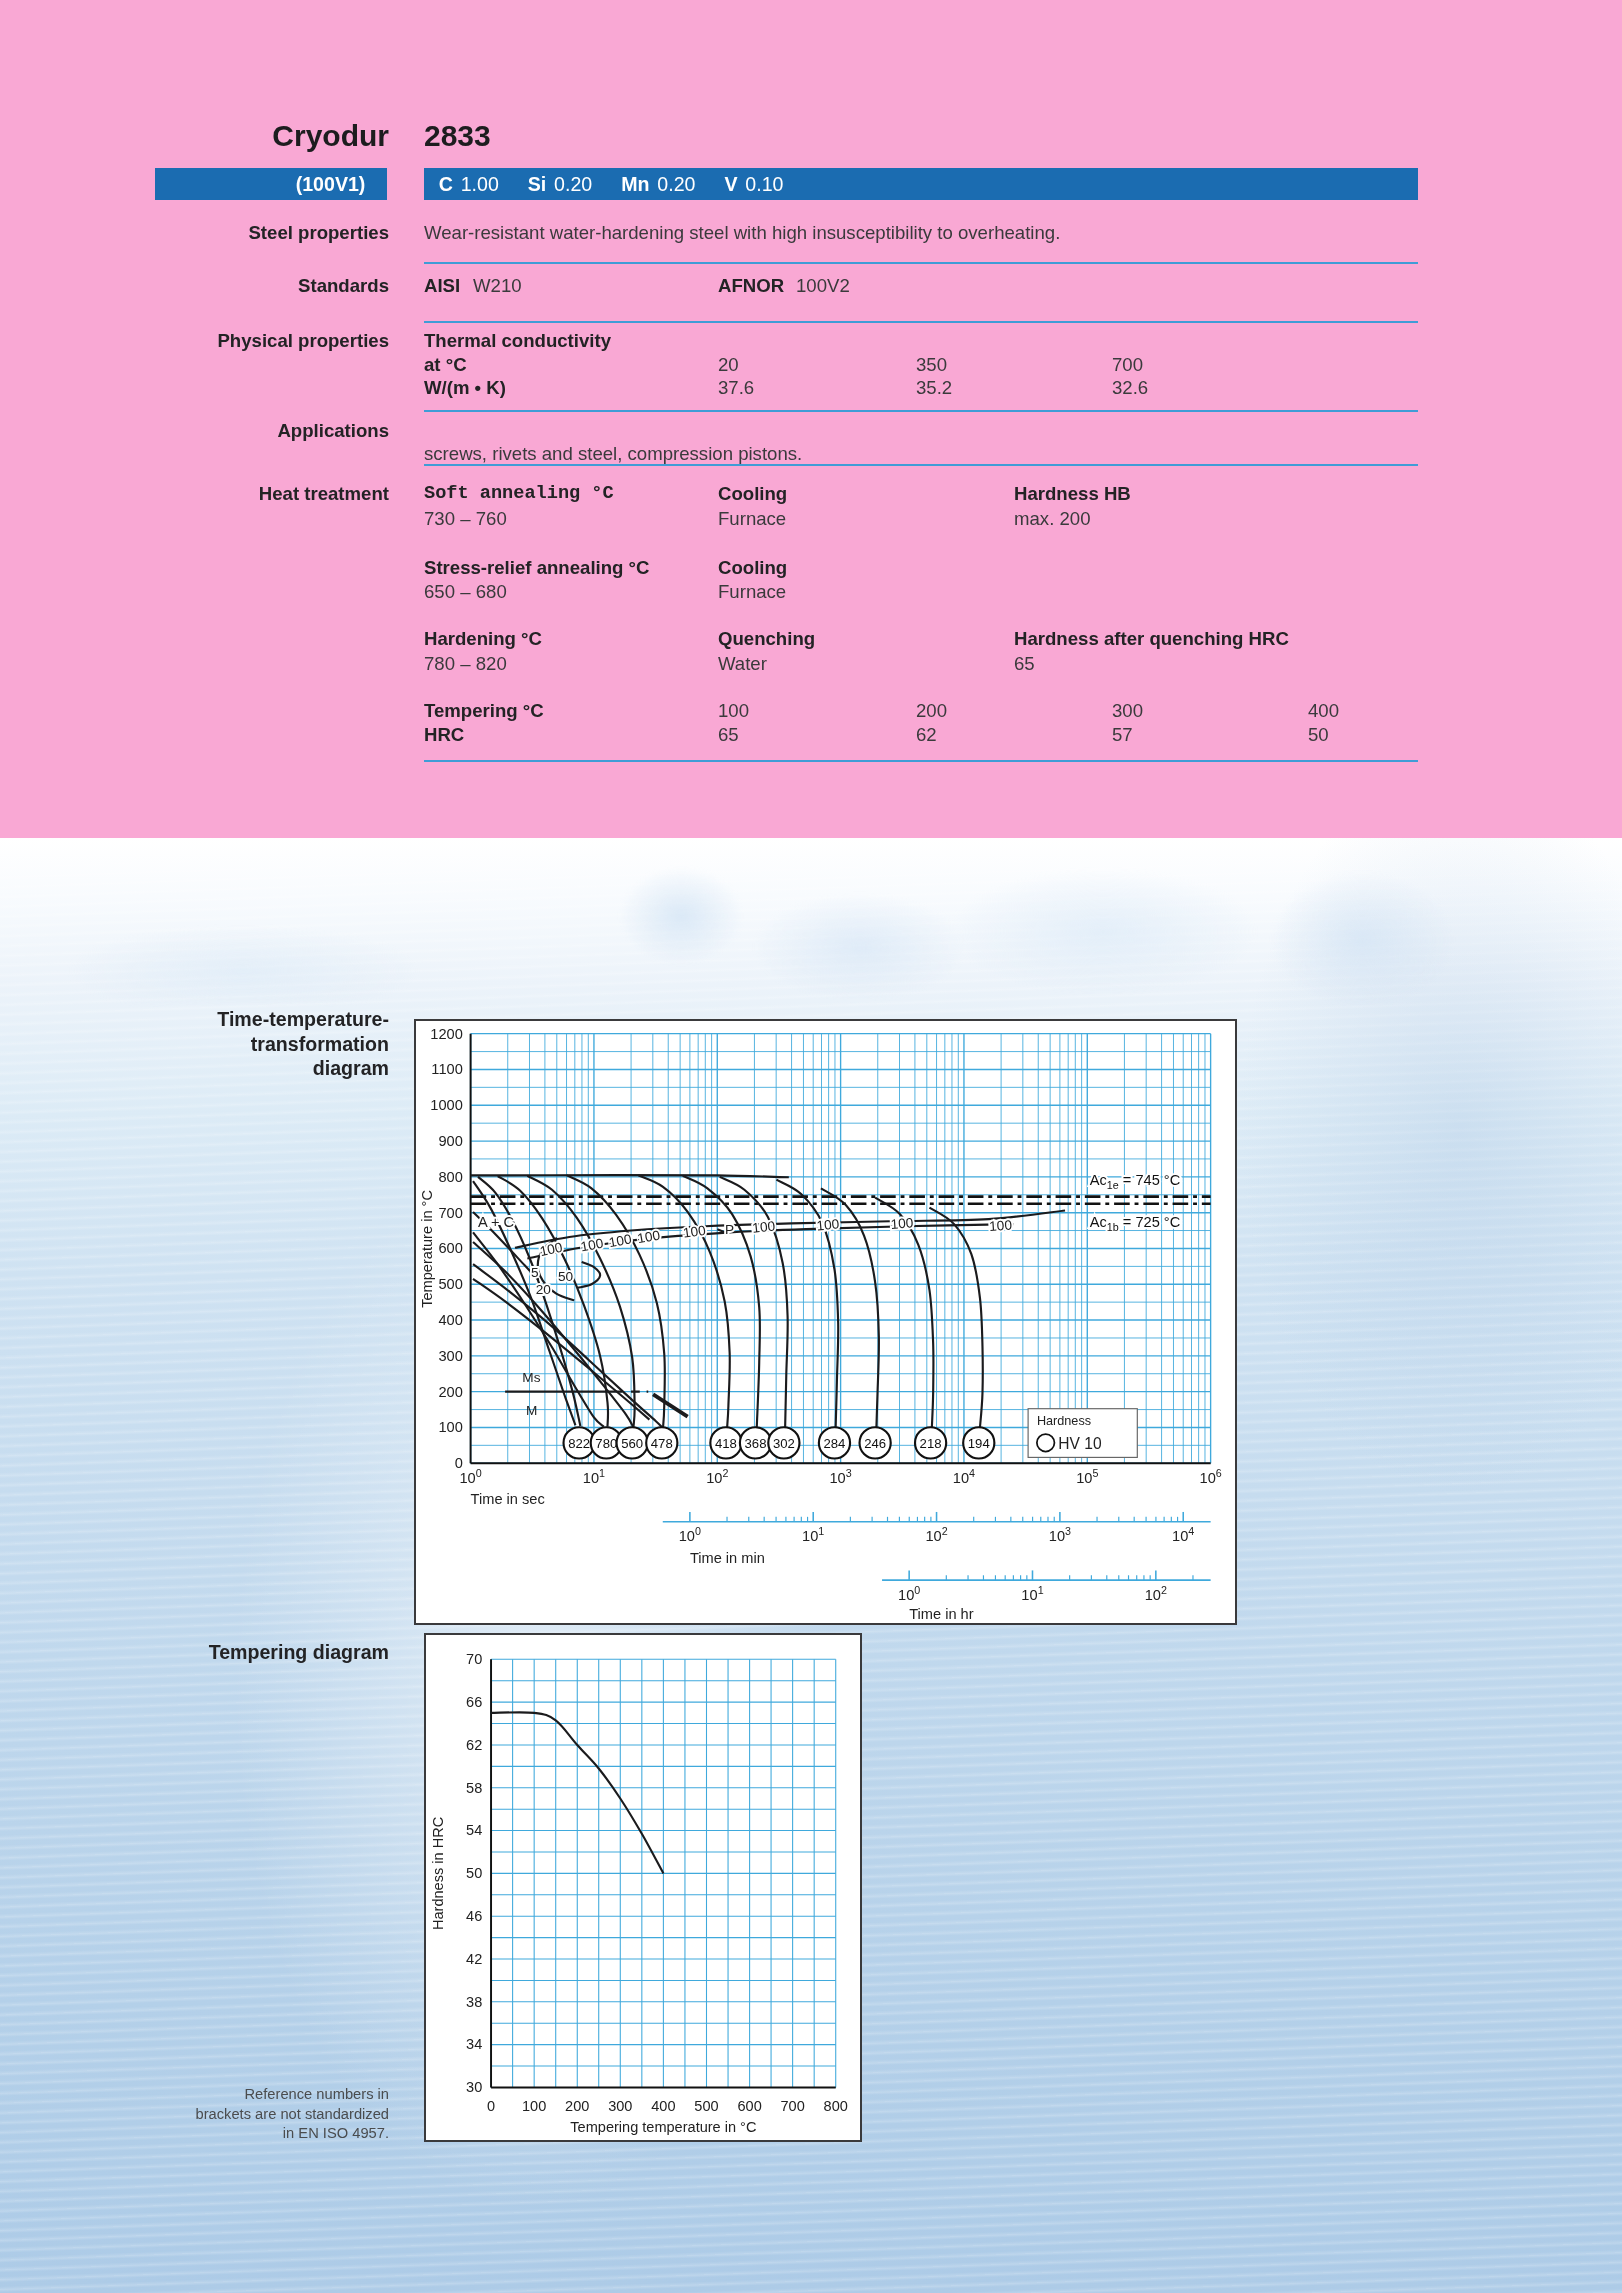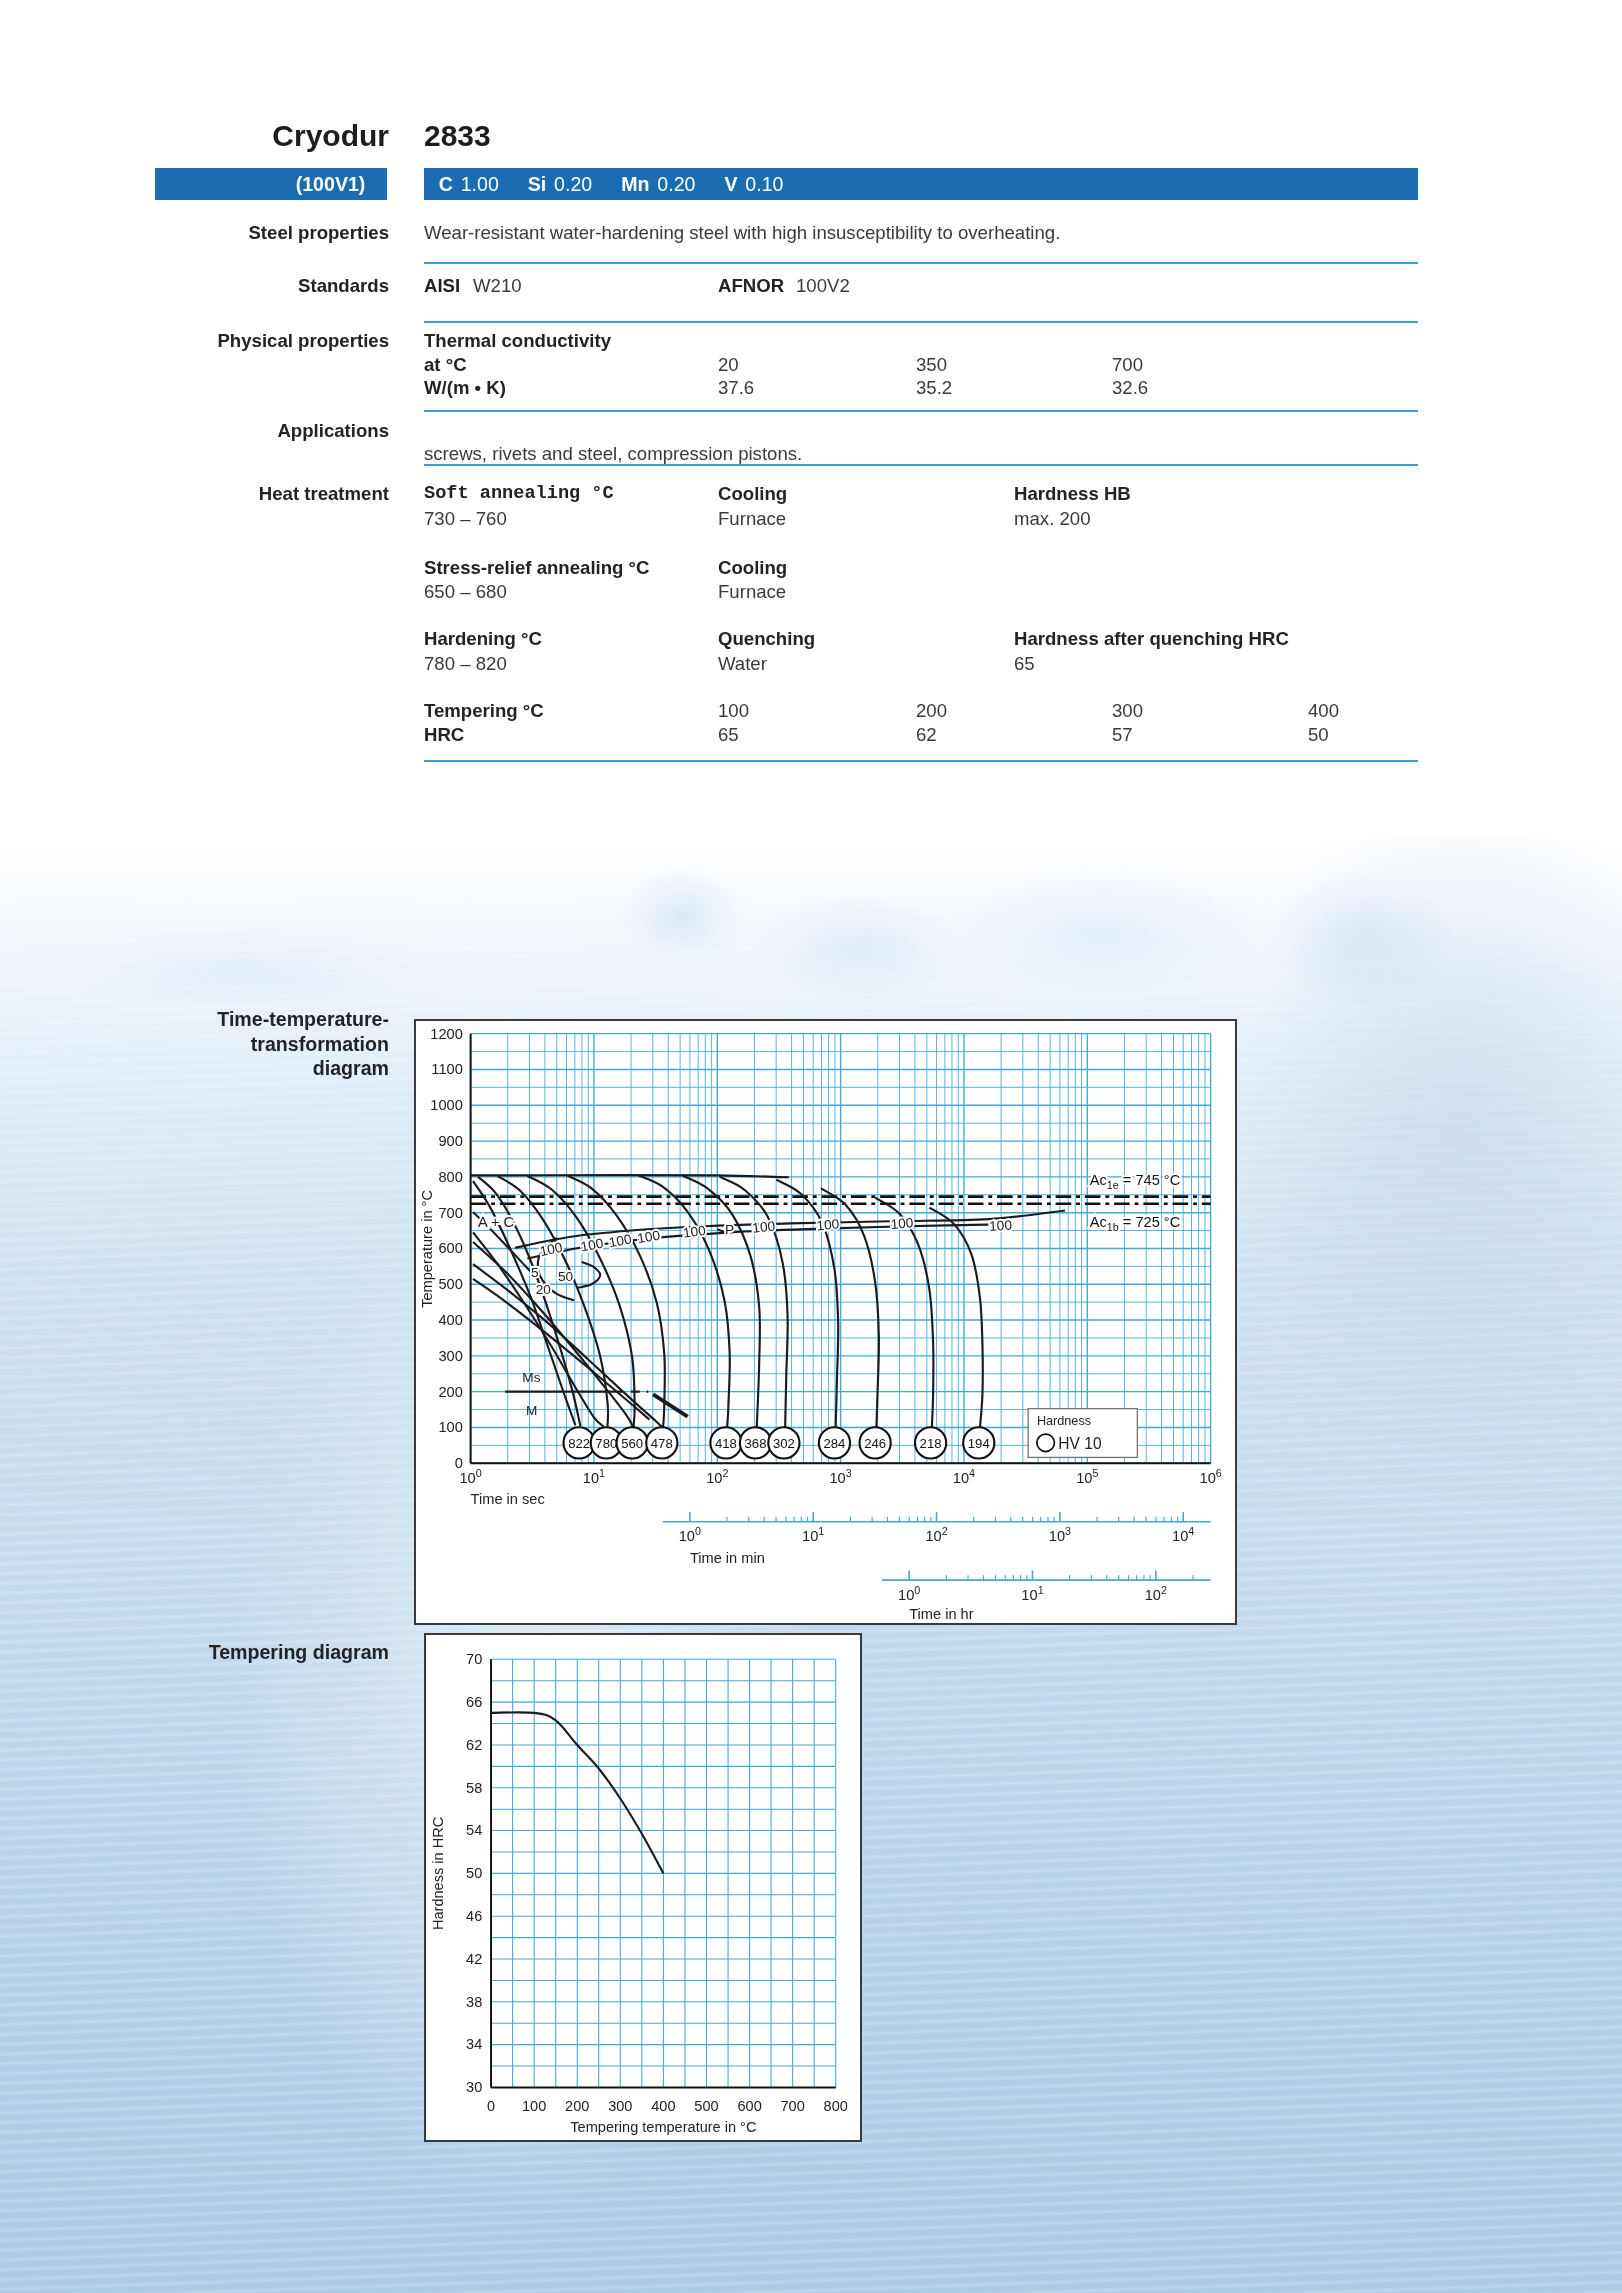--- a/index.html
+++ b/index.html
@@ -1,16 +1,16 @@
 <!DOCTYPE html>
 <html><head>
 <meta charset="utf-8">
 <style>
   html,body{margin:0;padding:0;background:#e8eef4;}
-  .page{position:relative;width:1622px;height:2294px;background:#ffffff;
+  .page{position:relative;width:1622px;height:2294px;background:#f9a8d4;
         font-family:"Liberation Sans",sans-serif;overflow:hidden;}
   .watery{position:absolute;left:0;top:838px;width:1622px;height:1456px;
      background:linear-gradient(180deg,#ffffff 0%,#f8fbfe 4%,#ecf3fa 10%,#dcebf6 19%,
        #cfe2f2 30%,#c6dcef 45%,#bdd6ec 62%,#b4d0e9 80%,#adcbe7 100%);}
   .watery::before{content:"";position:absolute;inset:0;
      background:repeating-linear-gradient(178deg,rgba(255,255,255,.22) 0px,rgba(255,255,255,0) 2.9px,
        rgba(255,255,255,0) 6.9px,rgba(255,255,255,.16) 9.8px);}
   .watery::after{content:"";position:absolute;inset:0;
      background:radial-gradient(ellipse 421px 735px at 33% 58%,rgba(255,255,255,.5),rgba(255,255,255,0) 72%),
        radial-gradient(ellipse 294px 490px at 90% 20%,rgba(173,200,228,.35),rgba(255,255,255,0) 75%);}
@@ -437,14 +437,19 @@
         <text x="244.5" y="489.0" font-size="15" fill="#222" text-anchor="middle">400</text>
         <text x="288.9" y="489.0" font-size="15" fill="#222" text-anchor="middle">500</text>
         <text x="333.3" y="489.0" font-size="15" fill="#222" text-anchor="middle">600</text>
         <text x="377.6" y="489.0" font-size="15" fill="#222" text-anchor="middle">700</text>
         <text x="422.0" y="489.0" font-size="15" fill="#222" text-anchor="middle">800</text>
         <text x="244.5" y="511.0" font-size="15" fill="#222" text-anchor="middle">Tempering temperature in °C</text>
         <text transform="rotate(-90 18 245)" x="18" y="245" font-size="15" fill="#222" text-anchor="middle">Hardness in HRC</text>
         <path d="M67.0 80.0 C74.4 80.0 100.3 78.7 111.4 80.0 C122.5 81.3 126.2 82.2 133.6 87.7 C141.0 93.2 148.4 104.8 155.8 113.0 C163.1 121.3 170.5 128.0 177.9 137.2 C185.3 146.4 192.7 156.8 200.1 168.0 C207.5 179.2 214.9 191.5 222.3 204.3 C229.7 217.1 240.8 238.2 244.5 245.0" fill="none" stroke="#1b1b1d" stroke-width="2.2"></path>
       </svg></div>
 
+  <div class="note" style="top:2085px;">
+    <div>Reference numbers in</div>
+    <div>brackets are not standardized</div>
+    <div>in EN ISO 4957.</div>
+  </div>
 </div>
 
 
 </body></html>

